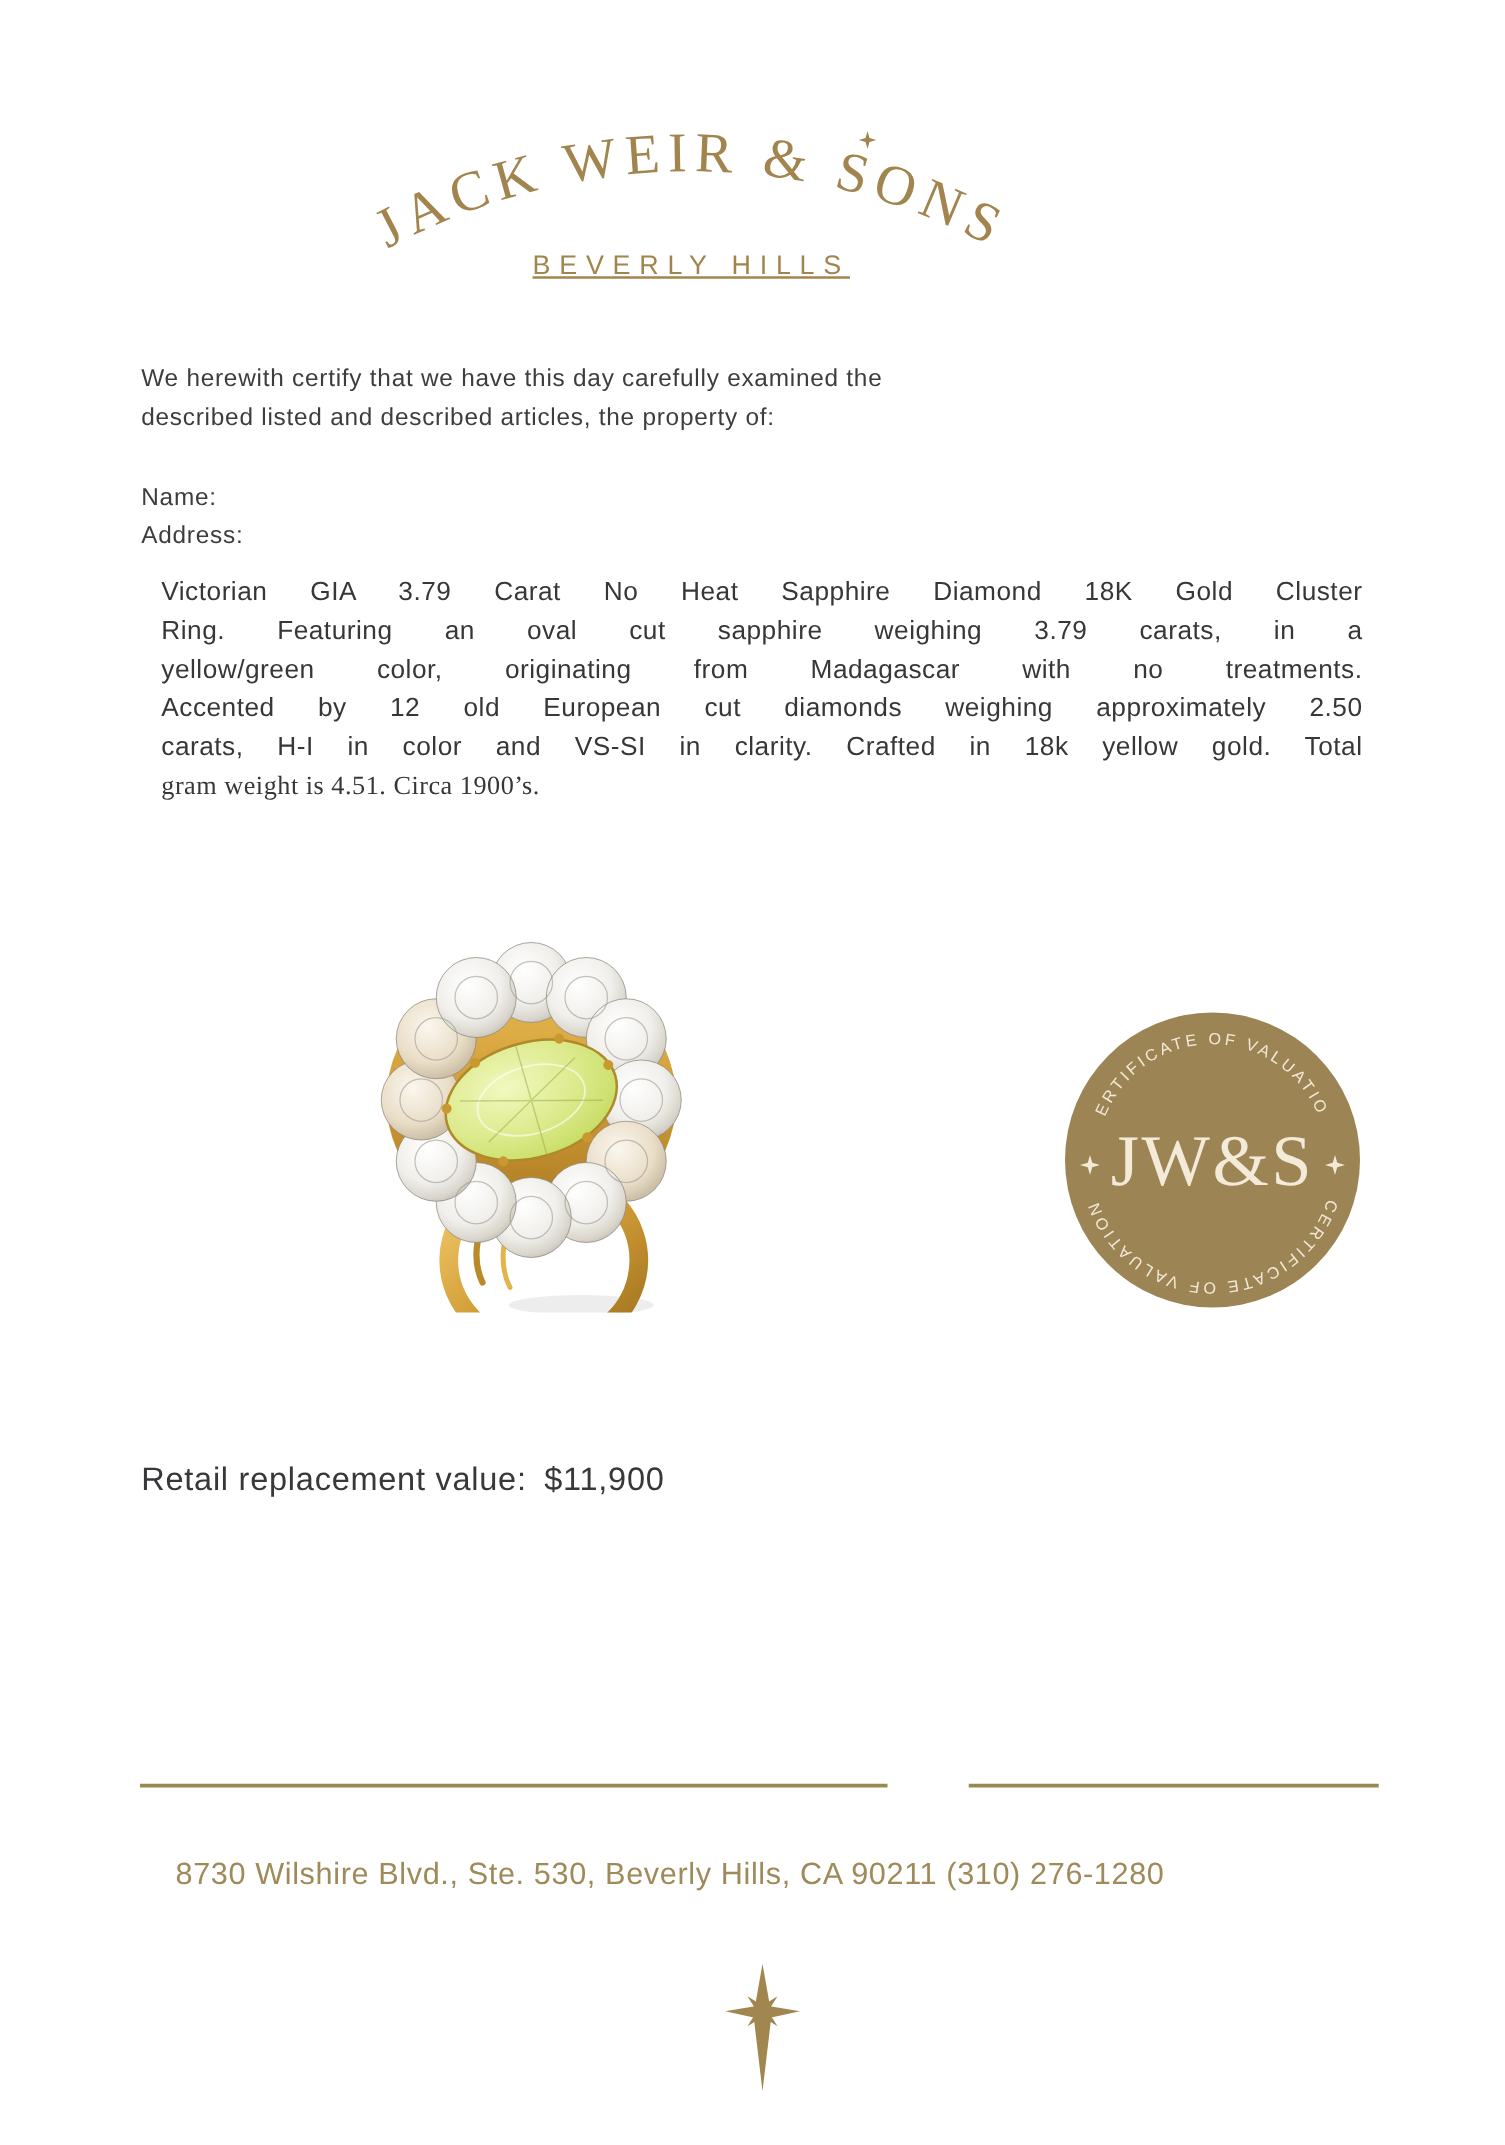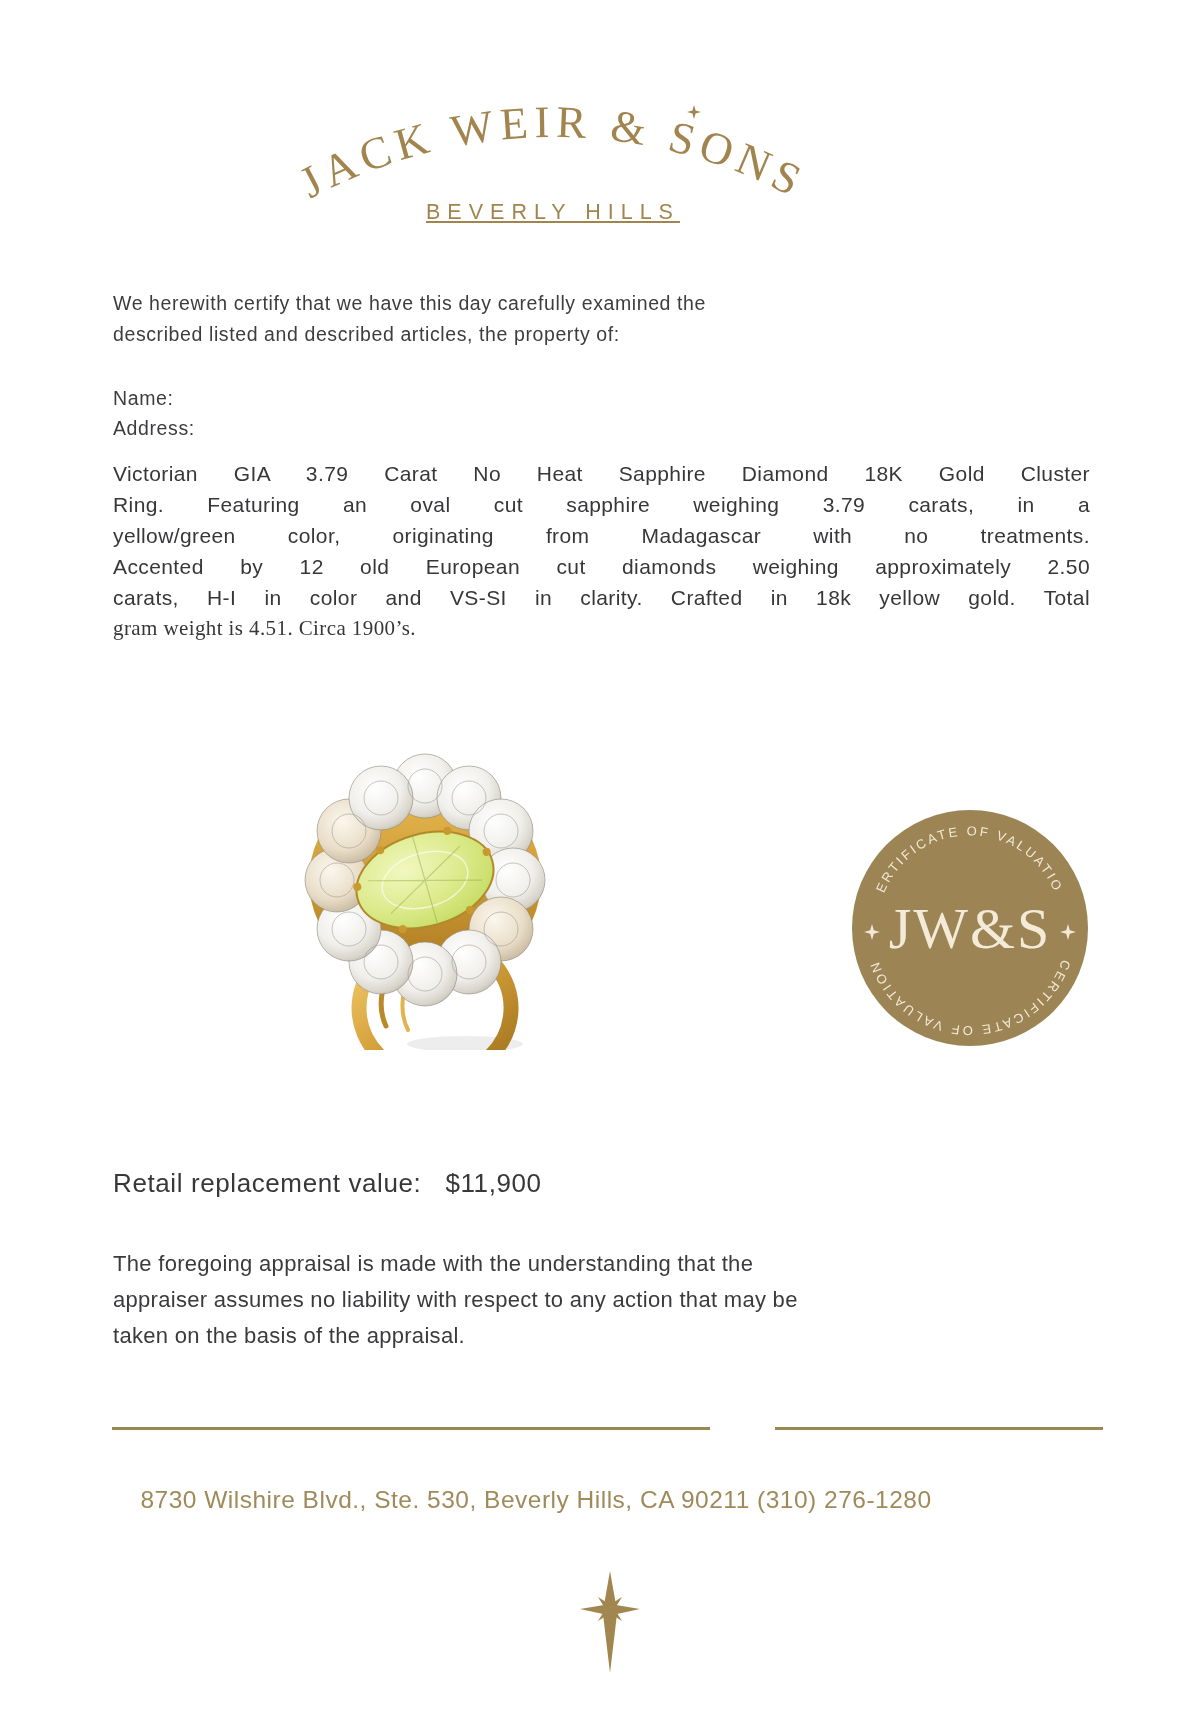--- a/index.html
+++ b/index.html
@@ -26,27 +26,27 @@
     color:#a2854e; font-weight:400;text-decoration:underline;
   }
 
   
   .certify-block { position:absolute; left:113px; top:288px; width:820px;
     font-size:19.5px; line-height:31px; letter-spacing:0.6px; color:#3d3d40; }
   .owner-block { position:absolute; left:113px; top:383px;
     font-size:19.5px; line-height:30px; letter-spacing:0.6px; color:#3d3d40; }
   .description-block { position:absolute; left:113px; top:458px; width:977px;
     font-size:21px; line-height:31px; letter-spacing:0.4px; color:#37373a; }
-  .desc-line { text-align:justify; text-align-last:justify; }
+  .desc-line { text-align:justify; text-align-last:justify;margin-left:16px; }
   .desc-line.last { text-align-last:left;font-family:Liberation Serif, serif; }
 
   
   .valuation-line { position:absolute; left:113px; top:1168px;
     font-size:26px; letter-spacing:0.6px; color:#38383b; }
-  .valuation-line .value { margin-left:24px; }
+  .valuation-line .value { margin-left:14px; }
 
   
   .disclaimer-block { position:absolute; left:113px; top:1246px; width:900px;
     font-size:22px; line-height:36px; letter-spacing:0.3px; color:#3b3b3e; }
 
   
   .sig-line { position:absolute; top:1427px; height:3px; background:#99894f; }
   .sig-line.left  { left:112px; width:598px; }
   .sig-line.right { left:775px; width:328px; }
 
@@ -206,25 +206,20 @@
     </text>
     <text class="seal-monogram" x="124" y="144" text-anchor="middle">JW&amp;S</text>
     <path d="M0,-8 L1.8,-1.8 L8,0 L1.8,1.8 L0,8 L-1.8,1.8 L-8,0 L-1.8,-1.8 Z" transform="translate(26,128)" fill="#f2e9d6"></path>
     <path d="M0,-8 L1.8,-1.8 L8,0 L1.8,1.8 L0,8 L-1.8,1.8 L-8,0 L-1.8,-1.8 Z" transform="translate(222,128)" fill="#f2e9d6"></path>
   </svg>
 
   <div class="valuation-line">
     <span class="label">Retail replacement value:</span><span class="value">$11,900</span>
   </div>
 
-  <div class="disclaimer-block">
-      <div class="disclaimer-line">The foregoing appraisal is made with the understanding that the</div>
-      <div class="disclaimer-line">appraiser assumes no liability with respect to any action that may be</div>
-      <div class="disclaimer-line last">taken on the basis of the appraisal.</div>
-    </div>
 
   <div class="sig-line left"></div>
   <div class="sig-line right"></div>
 
   <div class="footer-address">8730 Wilshire Blvd., Ste. 530, Beverly Hills, CA 90211 (310) 276-1280</div>
 
   <svg id="star-svg" width="100" height="115" viewBox="0 0 100 115">
     <g fill="#a1874f">
       <path d="M0,-40 L6,-6 L30,-2 L7,3 L0,62 L-7,3 L-30,-2 L-6,-6 Z" transform="translate(50,48)"></path>
       <path d="M0,-17 L3.2,-3.2 L17,0 L3.2,3.2 L0,17 L-3.2,3.2 L-17,0 L-3.2,-3.2 Z" transform="translate(50,46) rotate(45)"></path>

